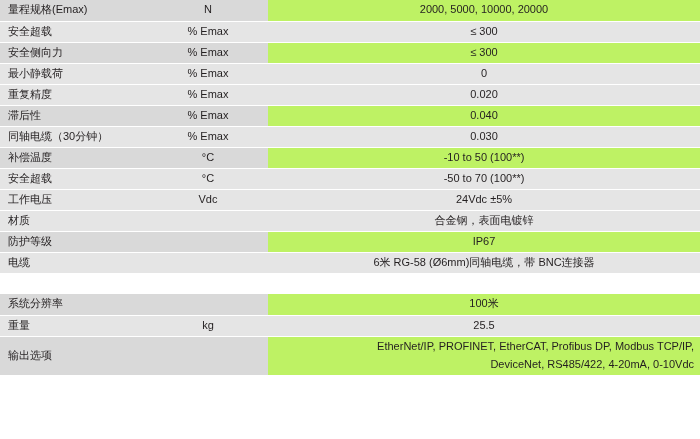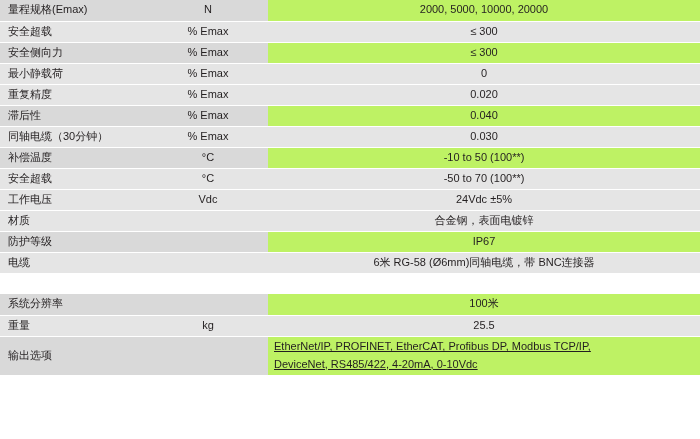--- a/index.html
+++ b/index.html
@@ -59,23 +59,22 @@
   table.spec tr.spacer td {
     background: #ffffff;
     height: 9px;
     border-bottom: none;
   }
   table.spec tr.tall td {
     height: 38px;
   }
   .value-multiline {
     display: block;
-    text-align: left;
+    text-align: right;
     line-height: 1.55;
-    text-decoration: underline;
   }
 </style>
 </head>
 <body>
 
 <div class="sheet">
 
   <table class="spec">
     <colgroup>
       <col class="c1">

